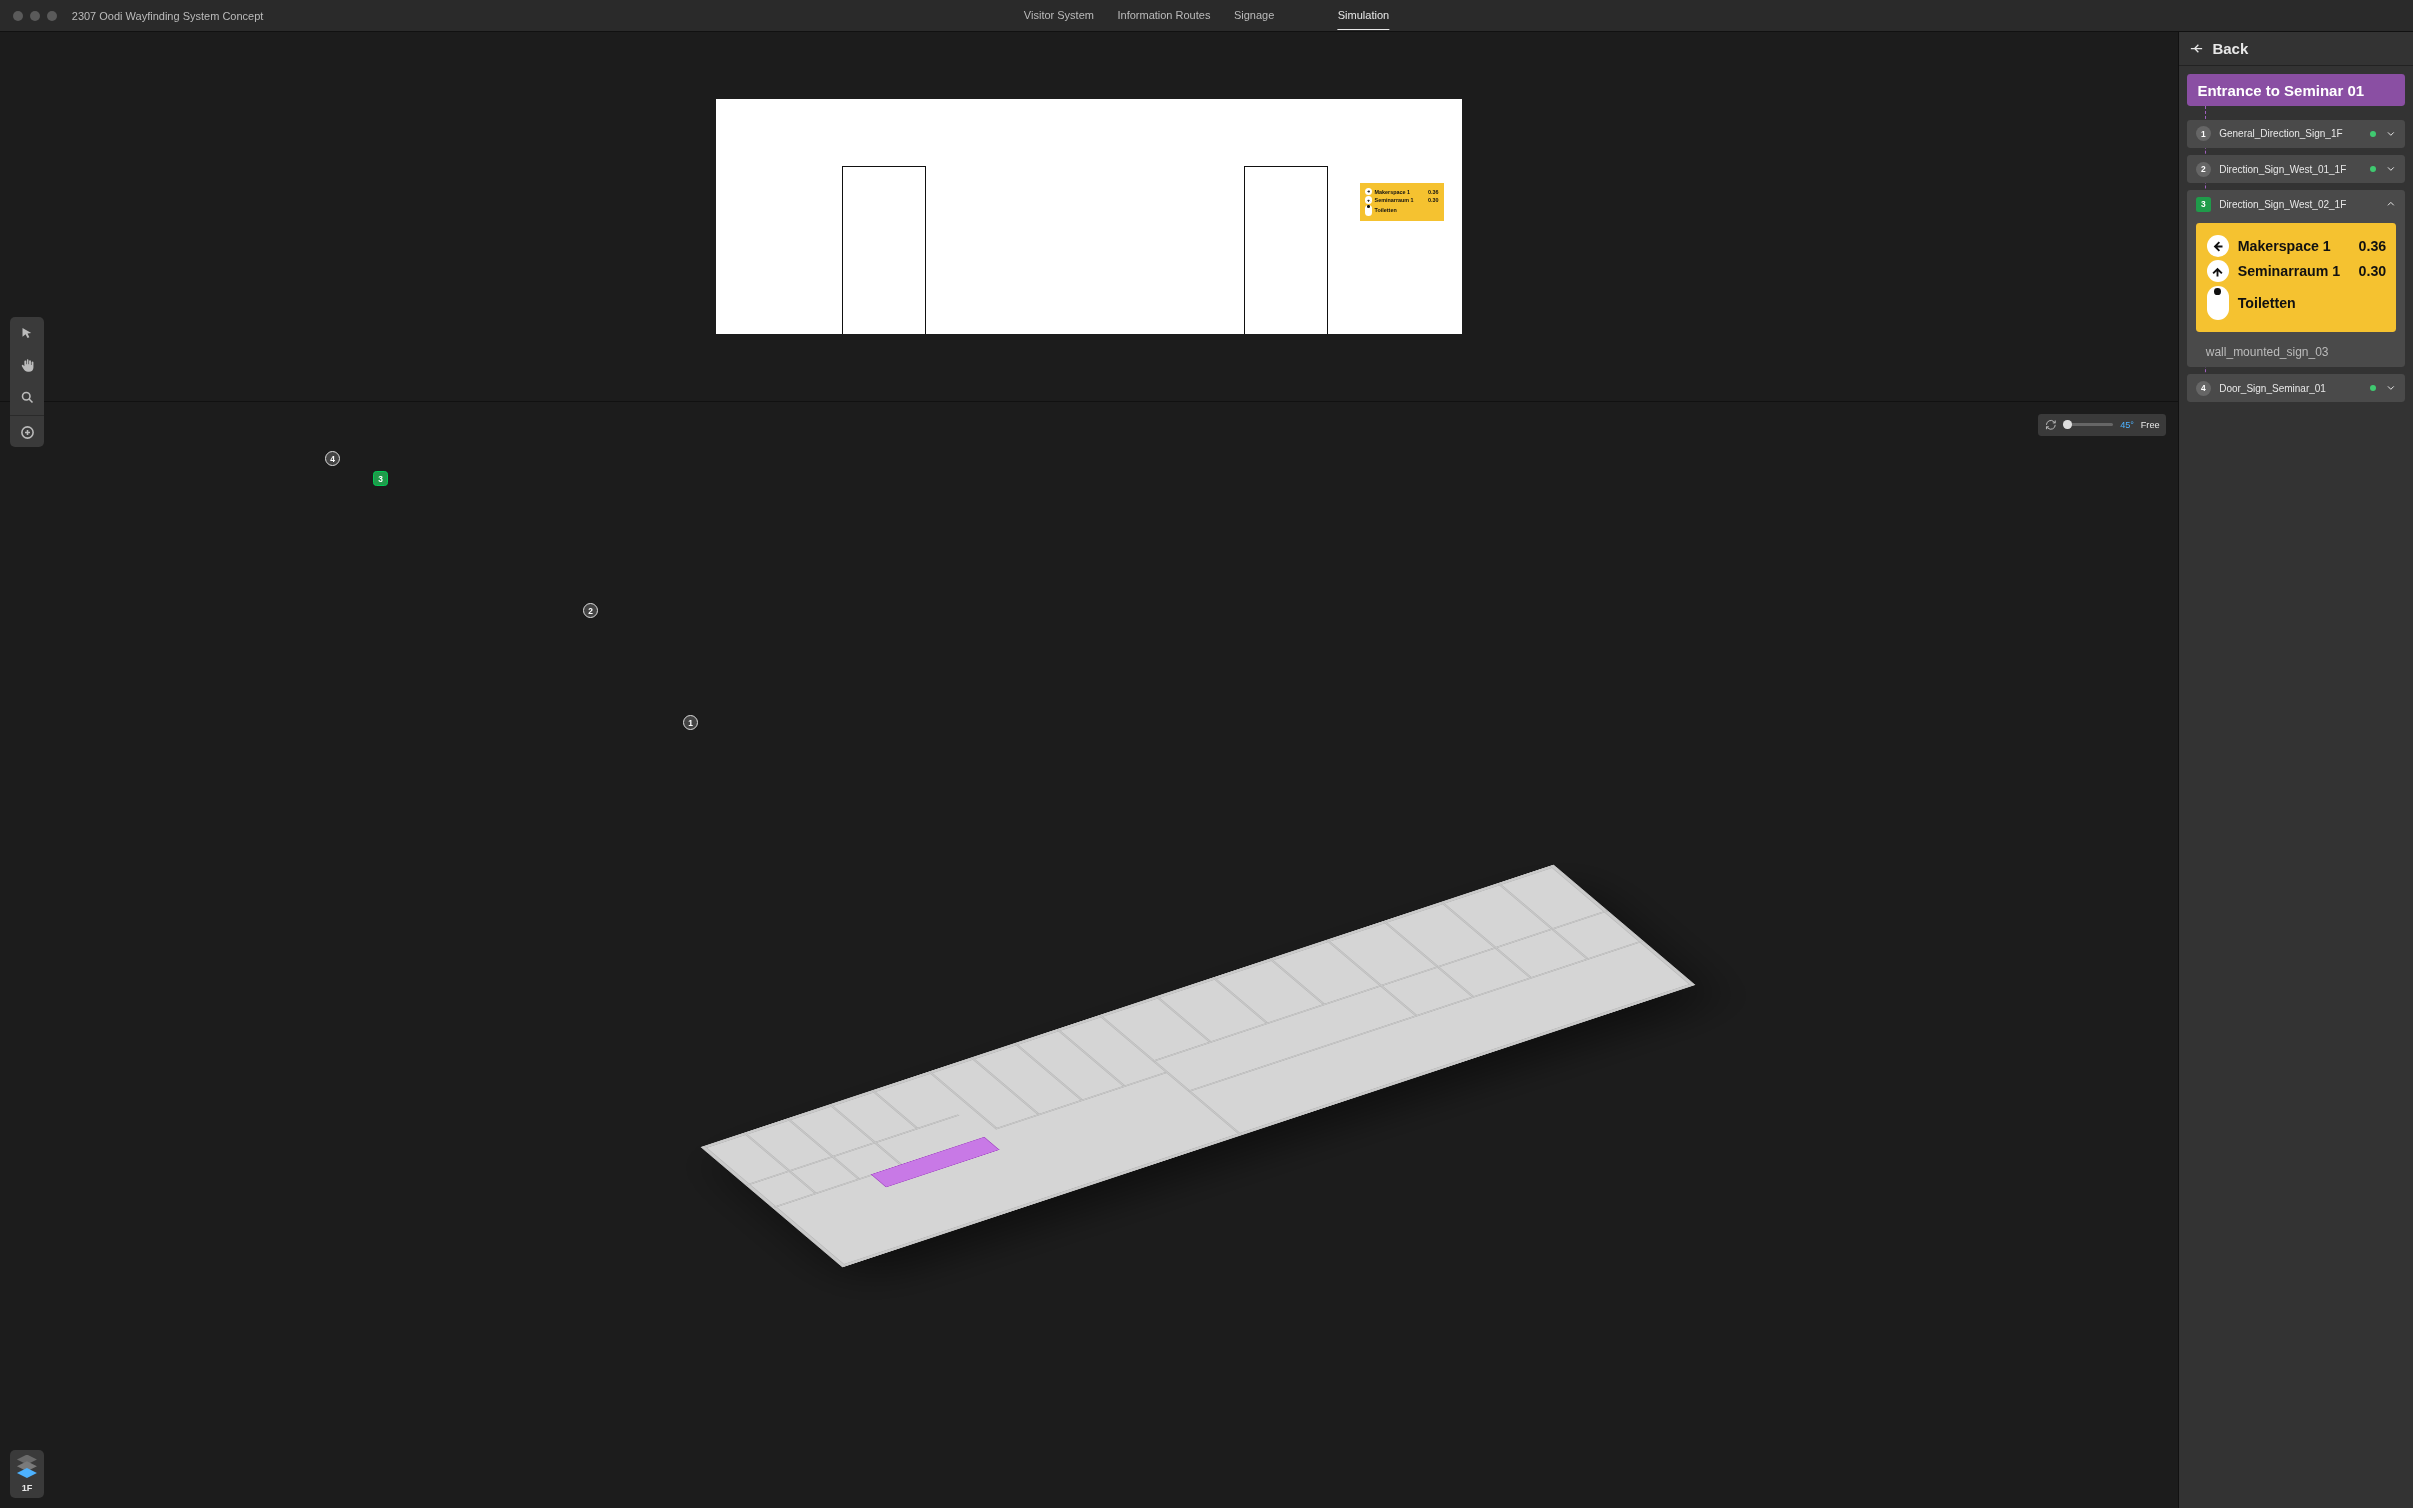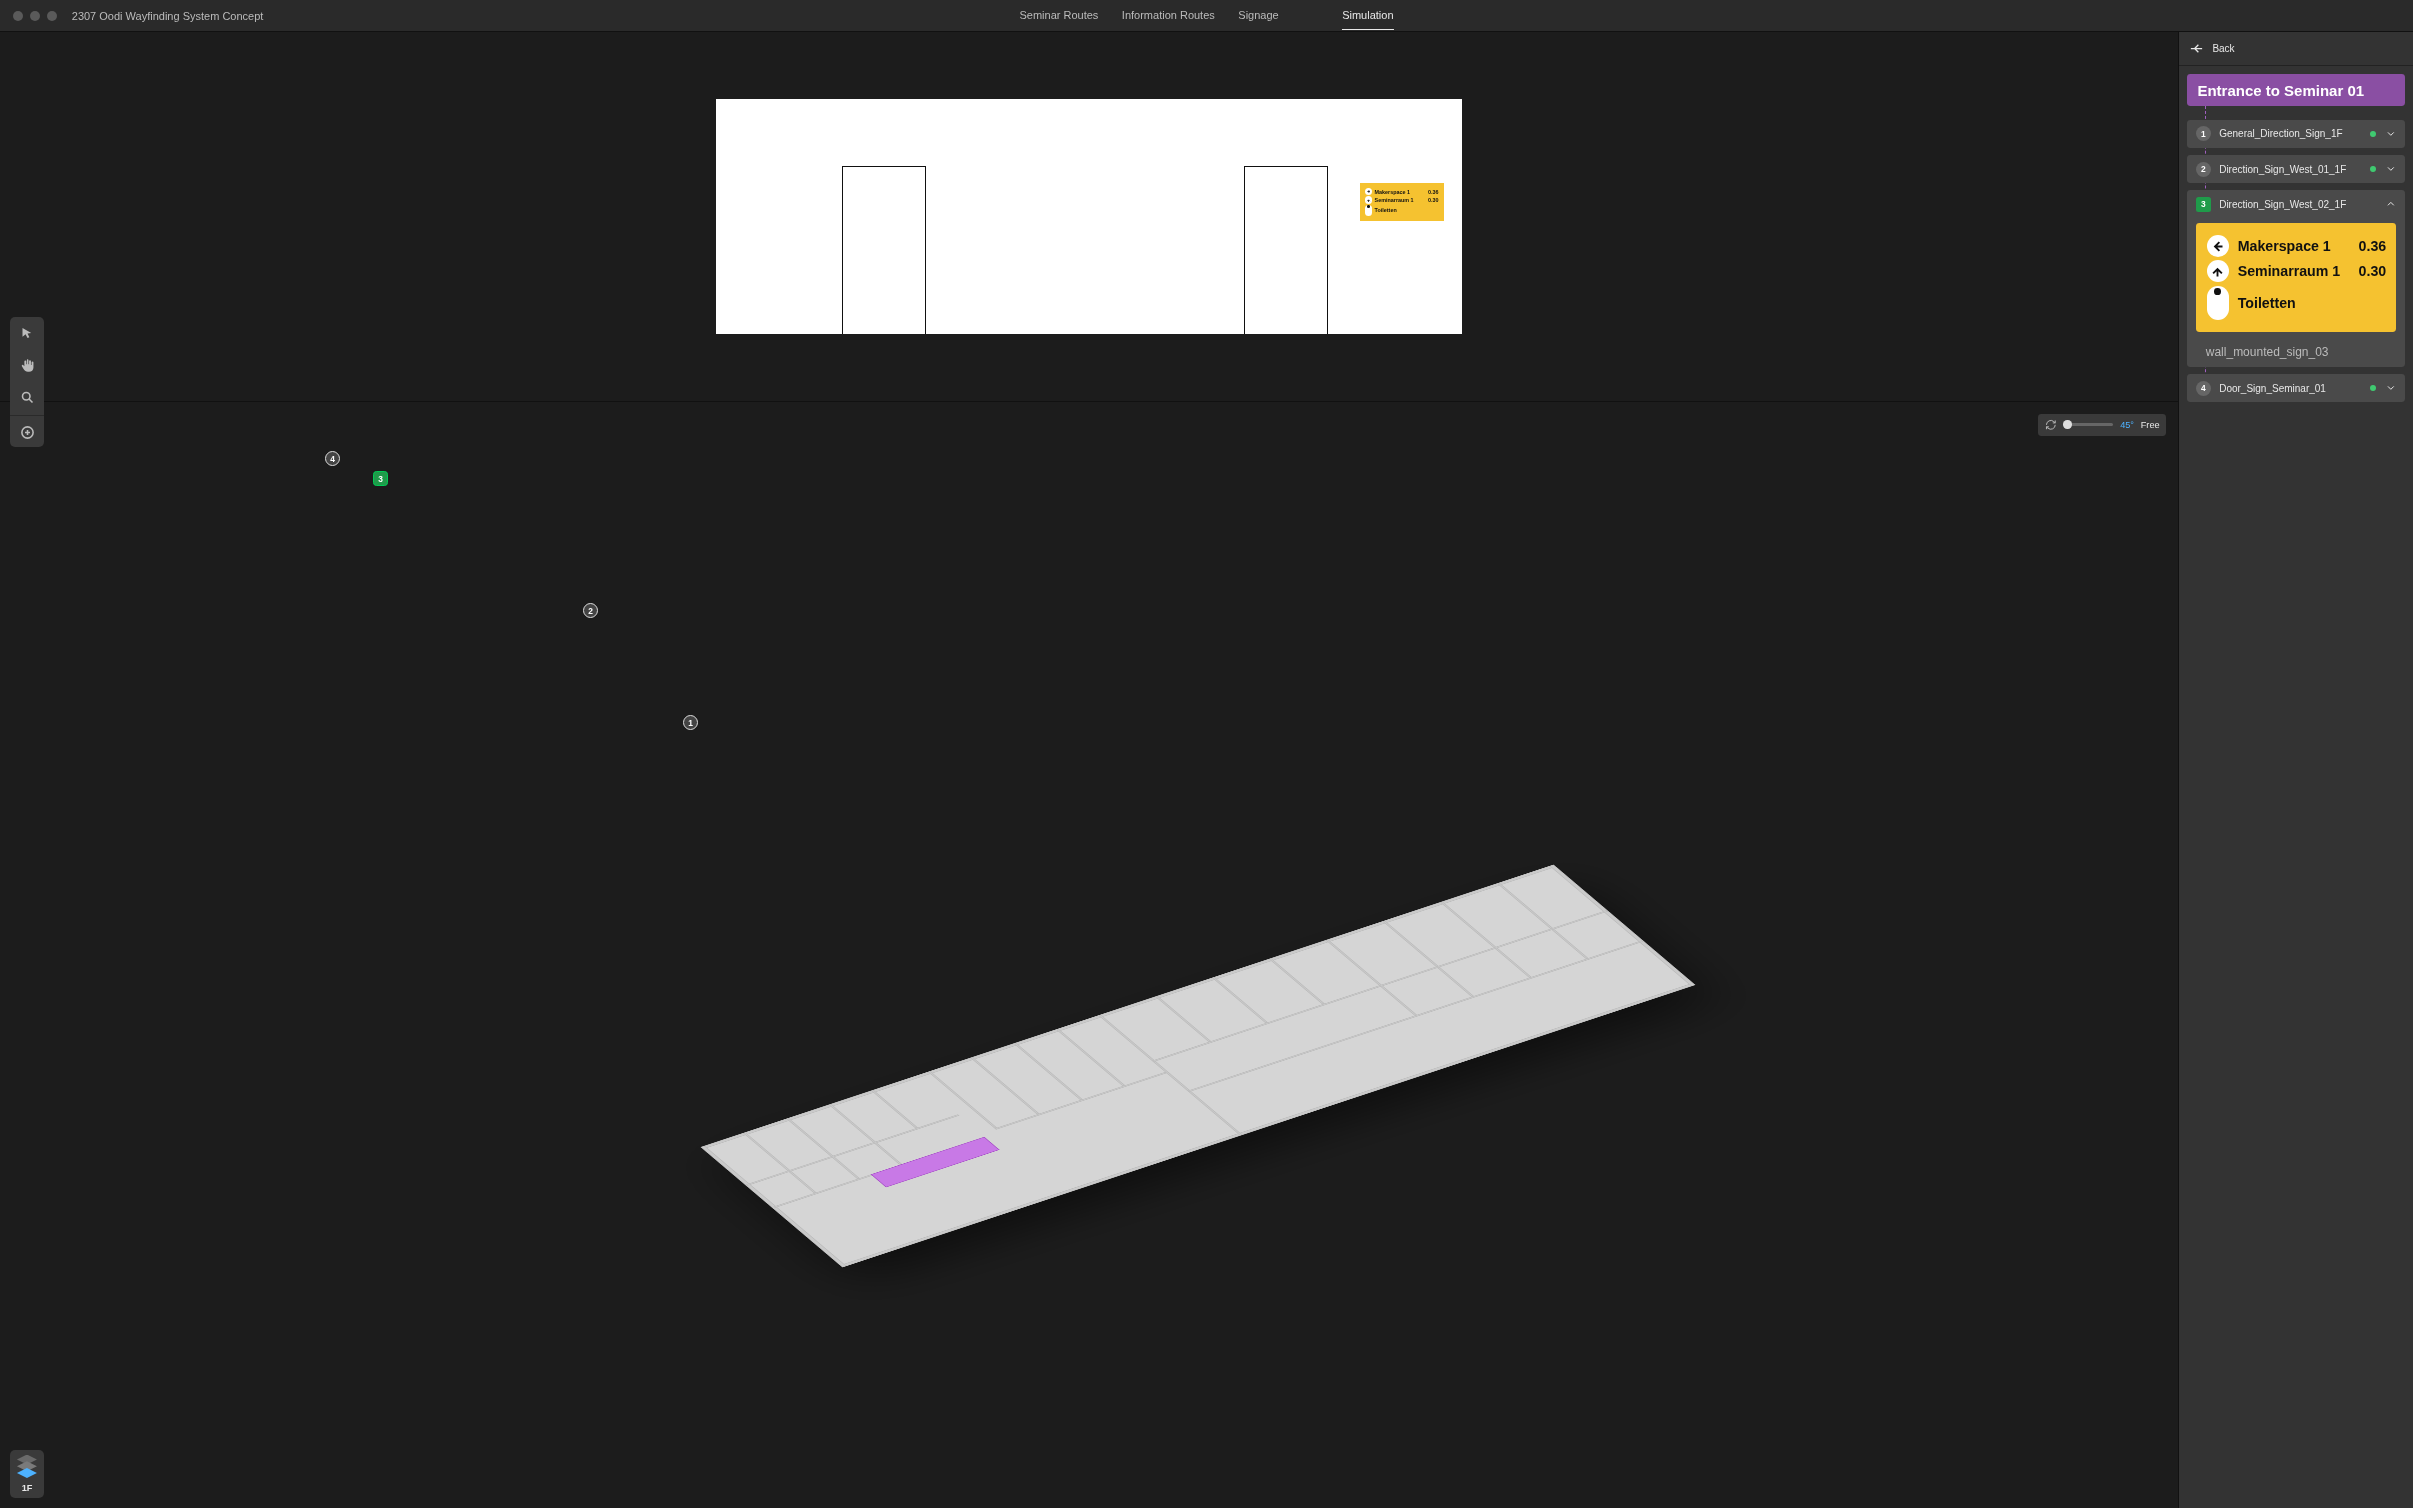--- a/index.html
+++ b/index.html
@@ -77,21 +77,21 @@
   
   .sidebar-header {
     height: 34px;
     display: flex; align-items: center;
     padding: 0 10px;
     border-bottom: 0.8px solid #222;
     gap: 8.4px;
     cursor: pointer;
   }
   .sidebar-header svg { width: 15px; height: 15px; }
-  .sidebar-header span { font-size: 10px; font-weight: 400; }
+  .sidebar-header span { font-size: 15px; font-weight: 700; }
 
   
   .route-title {
     margin: 8.4px 8.4px 0 8.4px;
     background: var(--accent-purple);
     color: #fff;
     padding: 7.5px 10px;
     border-radius: 3.4px;
     font-size: 15px;
     font-weight: 600;
@@ -368,21 +368,21 @@
 <body>
 
 <div class="titlebar">
   <div class="traffic-lights">
     <span></span>
     <span></span>
     <span></span>
   </div>
   <div class="titlebar-title">2307 Oodi Wayfinding System Concept</div>
   <div class="tabs">
-    <div class="tab">Seminar Routes</div>
+    <div class="tab">Visitor System</div>
     <div class="tab">Information Routes</div>
     <div class="tab">Signage</div>
     <div class="tab active">Simulation</div>
   </div>
 </div>
 
 <div class="app">
 
   <div class="main">
 

